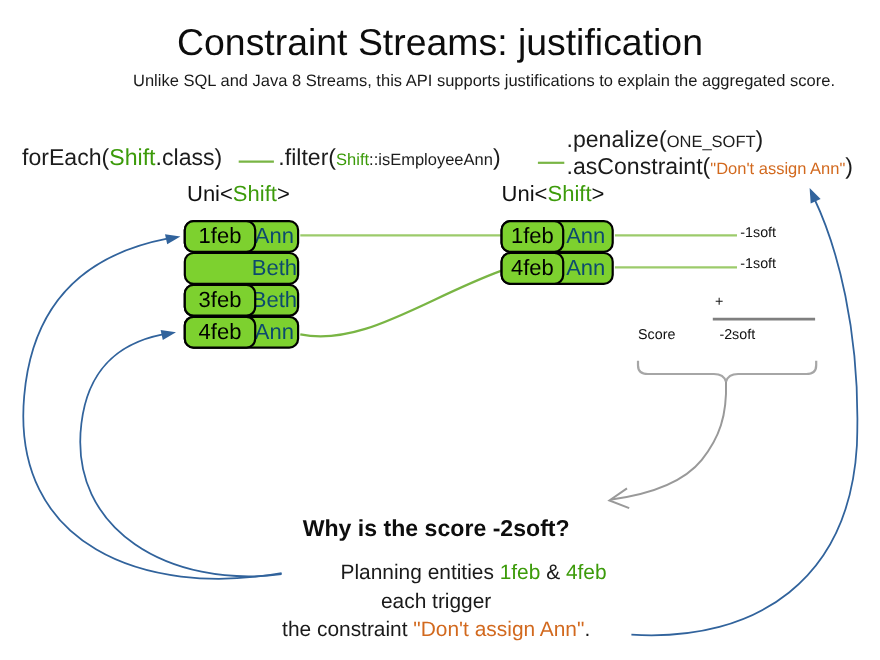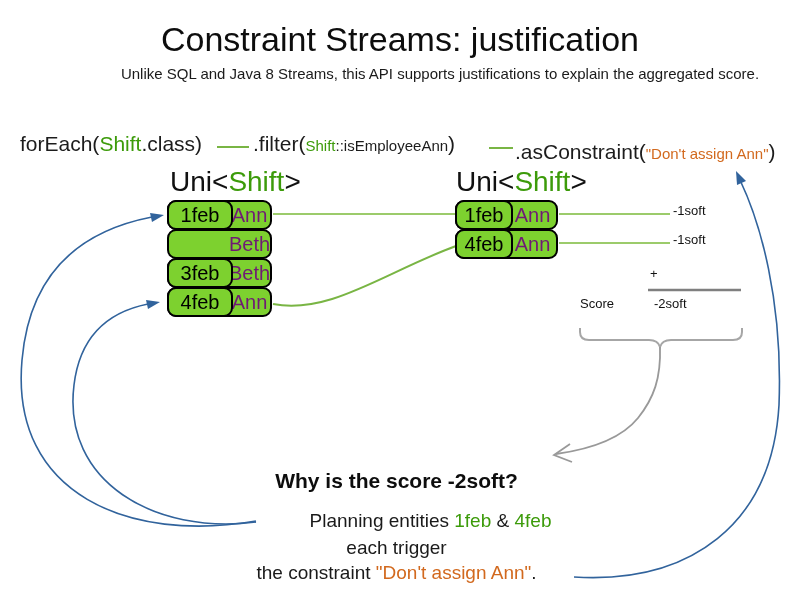--- a/index.html
+++ b/index.html
@@ -5,25 +5,25 @@
   html,body{margin:0;padding:0;background:#fff;}
   .canvas{position:relative;width:800px;height:600px;background:#ffffff;overflow:hidden;
           font-family:"Liberation Sans",sans-serif;color:#141414;border-radius:32px;}
   .abs{position:absolute;white-space:nowrap;}
   .title{top:20px;left:0;width:800px;text-align:center;font-size:34px;color:#0d0d0d;}
   .subtitle{top:65px;left:0;width:800px;text-align:center;font-size:15px;color:#1a1a1a;padding-left:40px;}
   .code{font-size:21px;color:#1c1c1c;}
   .code .sm{font-size:15px;}
   .green{color:#3C9B0A;}
   .orange{color:#D2691E;}
-  .unilabel{font-size:28px;color:#111;text-align:center;}
+  .unilabel{font-size:20px;color:#111;text-align:center;}
   .shift-row{position:absolute;box-sizing:border-box;background:#7DD12F;border:2px solid #000;border-radius:9px;height:30px;}
   .row-l{width:105px;}
   .row-r{width:103px;}
-  .shift-name{position:absolute;top:0;bottom:0;right:2px;display:flex;align-items:center;justify-content:center;font-size:20px;color:#701a75;}
+  .shift-name{position:absolute;top:0;bottom:0;right:2px;display:flex;align-items:center;justify-content:center;font-size:20px;color:#0c4a6e;}
   .row-l .shift-name{left:62px;}
   .row-r .shift-name{left:54px;}
   .shift-date{position:absolute;box-sizing:border-box;left:-2px;top:-2px;height:30px;background:#7DD12F;border:2px solid #000;border-radius:9px;display:flex;align-items:center;justify-content:center;font-size:20px;color:#000;}
   .date-l{width:66px;}
   .date-r{width:58px;}
   .scoretxt{font-size:13px;color:#111;}
   .heading{top:469px;left:0;width:793px;text-align:center;font-size:21px;font-weight:bold;color:#0d0d0d;}
   .expl{left:0;width:793px;text-align:center;font-size:19px;color:#1a1a1a;}
   svg{position:absolute;left:0;top:0;}
 </style>
@@ -59,20 +59,21 @@
     <polygon points="736,171 746,181 737,185" fill="#31639C"></polygon>
   </svg>
 
   <div class="abs title">Constraint Streams: justification</div>
   <div class="abs subtitle">Unlike SQL and Java 8 Streams, this API supports justifications to explain the aggregated score.</div>
 
   <div class="abs code" style="left:253px;top:132px;"><span>.filter(</span><span class="sm green">Shift</span><span class="sm">::isEmployeeAnn</span><span>)</span></div>
 
   <div class="abs code" style="left:20px;top:132px;"><span>forEach(</span><span class="green">Shift</span><span>.class)</span></div>
 
+  <div class="abs code" style="left:515px;top:116px;"><span>.penalize(</span><span class="sm">ONE_SOFT</span><span>)</span></div>
 
   <div class="abs code" style="left:515px;top:140px;"><span>.asConstraint(</span><span class="sm orange">"Don't assign Ann"</span><span>)</span></div>
 
   <div class="abs unilabel" style="left:170px;top:166px;"><span>Uni&lt;</span><span class="green">Shift</span><span>&gt;</span></div>
 
   <div class="abs unilabel" style="left:456px;top:166px;"><span>Uni&lt;</span><span class="green">Shift</span><span>&gt;</span></div>
 
   <div class="shift-row row-l" style="left:167px;top:200px;">
     <div class="shift-name">Ann</div>
     <div class="shift-date date-l">1feb</div>

